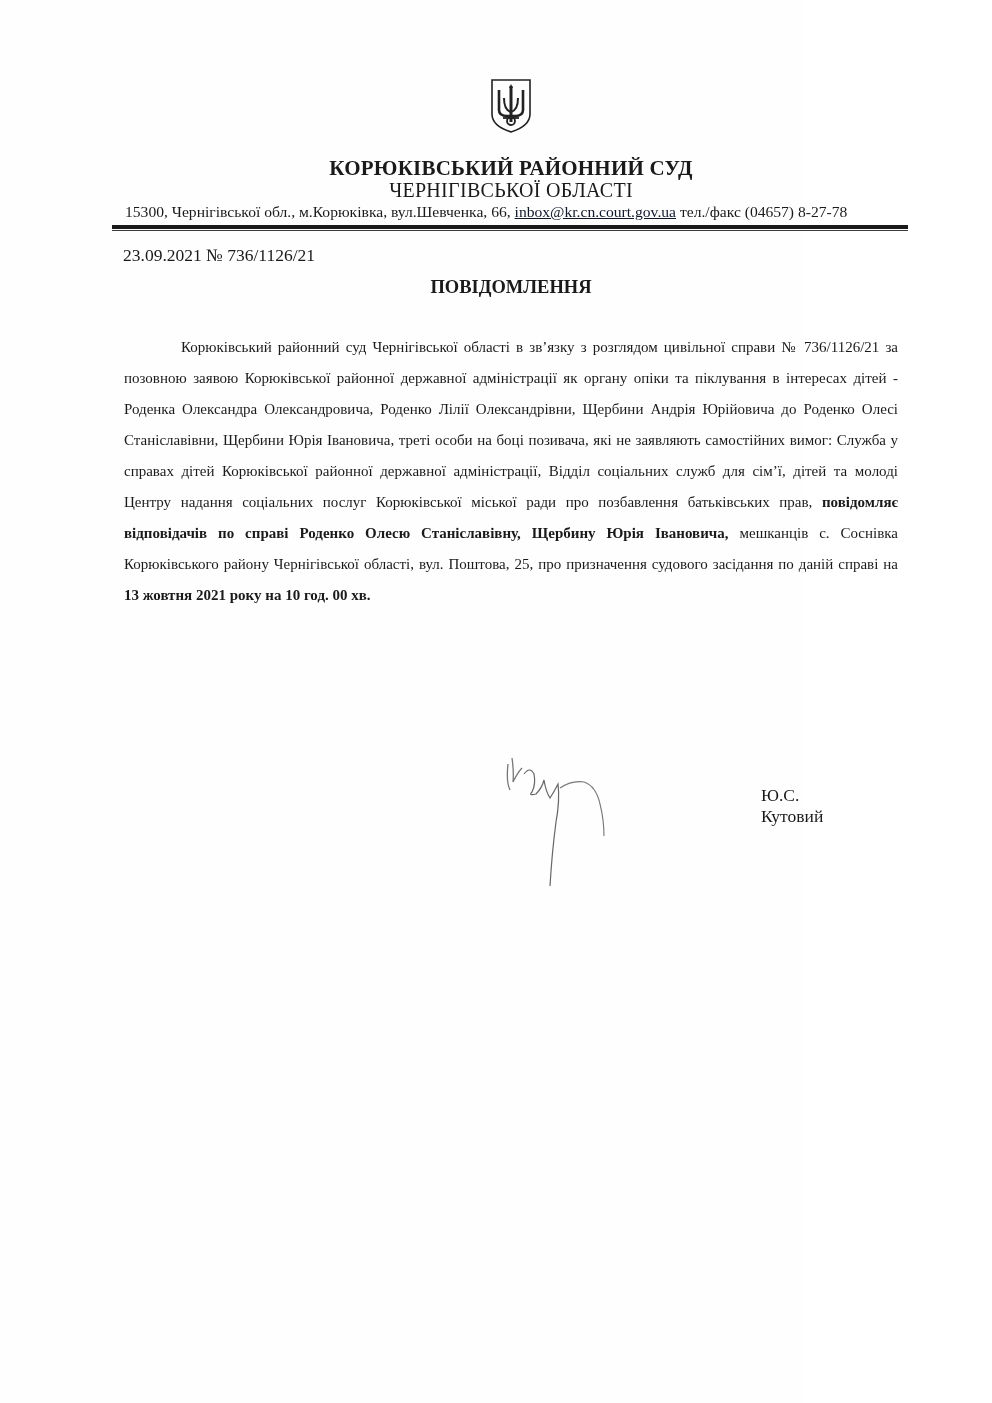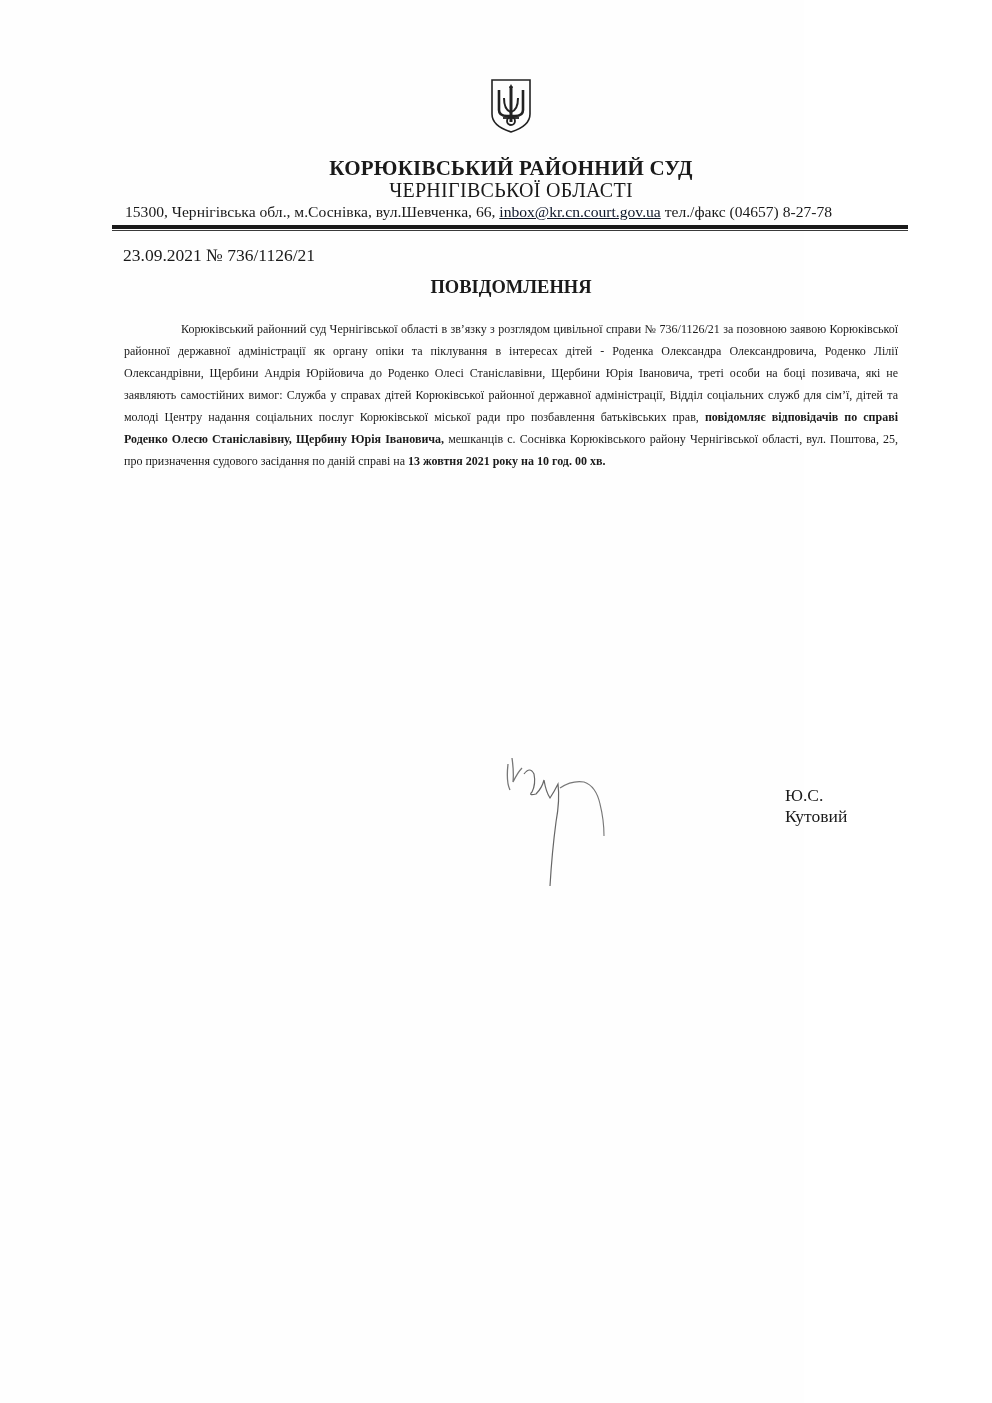--- a/index.html
+++ b/index.html
@@ -17,27 +17,27 @@
     .address-line .email-link { text-decoration: underline; color: #0f172a; }
 
     .rule-thick { position: absolute; left: 112px; width: 796px; top: 225px; height: 4px; background: #1a1a1a; }
     .rule-thin { position: absolute; left: 112px; width: 796px; top: 230px; height: 1px; background: #3a3a3a; }
 
     .reg-line { position: absolute; left: 123px; top: 245px; font-size: 17.5px; }
 
     .doc-title { position: absolute; left: 0; width: 1022px; top: 277px; text-align: center;
                  font-weight: bold; font-size: 18.5px; }
 
-    .body-text { position: absolute; left: 124px; width: 774px; top: 318px; font-size: 12px;
-                 line-height: 22px; text-align: justify; }
+    .body-text { position: absolute; left: 124px; width: 774px; top: 332px; font-size: 15px;
+                 line-height: 31px; text-align: justify; }
     .body-text p { margin: 0; text-indent: 57px; }
     .body-text b { font-weight: bold; }
 
     .sig-block { position: absolute; left: 120px; top: 738px; font-size: 17.5px; line-height: 23.5px; }
-    .sig-name { position: absolute; left: 761px; top: 785px; font-size: 17.5px; margin-left: 24px; }
+    .sig-name { position: absolute; left: 761px; top: 785px; font-size: 17.5px; }
     .signature { position: absolute; left: 500px; top: 752px; width: 120px; height: 140px; }
   </style>
 </head>
 <body>
 
 <div class="page">
 
   <svg class="emblem" viewBox="0 0 44 56">
     <path d="M3 2 H41 V36 Q41 48 22 54 Q3 48 3 36 Z" fill="none" stroke="#222" stroke-width="1.6"></path>
     <path d="M22 8 L22 44" stroke="#222" stroke-width="3" fill="none"></path>
@@ -46,21 +46,21 @@
     <path d="M34 12 L34 32 Q34 38 26 38 L22 38" stroke="#222" stroke-width="2.6" fill="none"></path>
     <path d="M15 20 Q15 32 22 34 Q29 32 29 20" stroke="#222" stroke-width="2" fill="none"></path>
     <circle cx="22" cy="43" r="4" fill="none" stroke="#222" stroke-width="1.8"></circle>
     <path d="M14 40 L30 40" stroke="#222" stroke-width="1.8"></path>
   </svg>
 
   <div class="court-name">КОРЮКІВСЬКИЙ РАЙОННИЙ  СУД</div>
   <div class="court-region">ЧЕРНІГІВСЬКОЇ ОБЛАСТІ</div>
 
   <div class="address-line">
-    <span>15300, Чернігівська обл., м.Соснівка, вул.Шевченка, 66, </span><span class="email-link">inbox@kr.cn.court.gov.ua</span><span> тел./факс (04657) 8-27-78</span>
+    <span>15300, Чернігівської обл., м.Корюківка, вул.Шевченка, 66, </span><span class="email-link">inbox@kr.cn.court.gov.ua</span><span> тел./факс (04657) 8-27-78</span>
   </div>
 
   <div class="rule-thick"></div>
   <div class="rule-thin"></div>
 
   <div class="reg-line">
     <span>23.09.2021</span>
     <span>№</span>
     <span>736/1126/21</span>
   </div>

